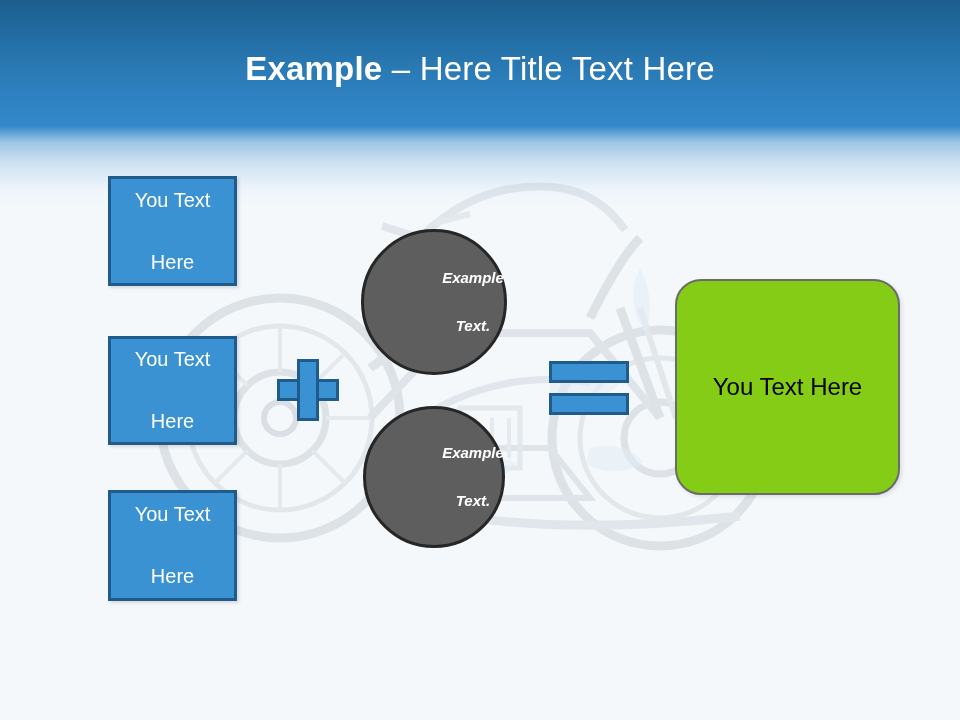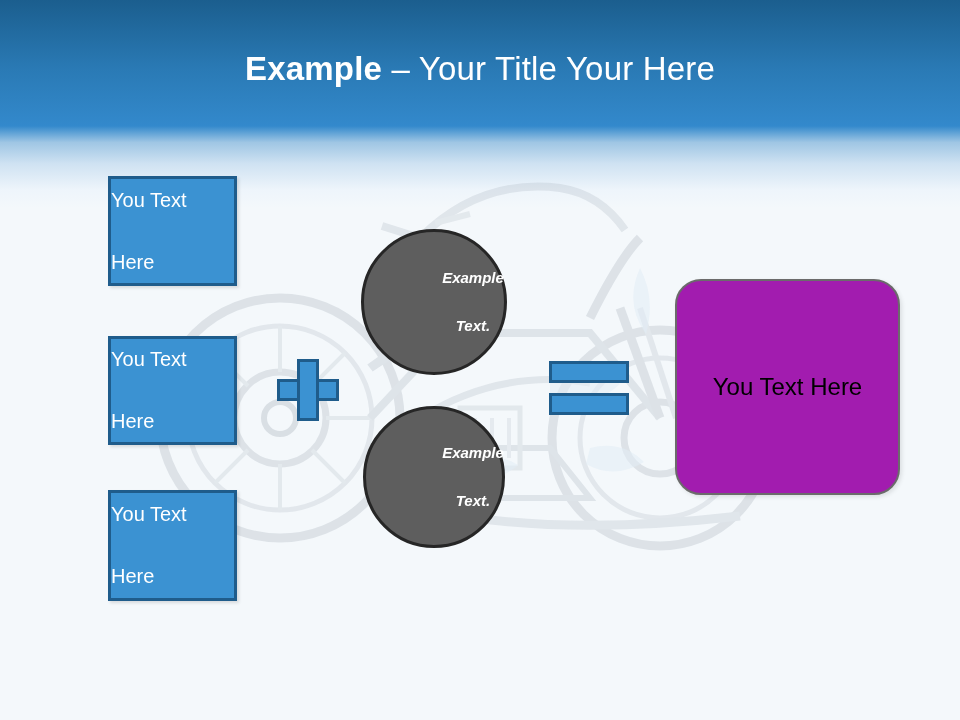--- a/index.html
+++ b/index.html
@@ -66,21 +66,21 @@
   
   .blue-box {
     position: absolute;
     width: 129px;
     box-sizing: border-box;
     background: #3b92d2;
     border: 3px solid #1f5c8b;
     color: #ffffff;
     font-size: 20px;
     line-height: 31px;
-    text-align: left;
+    text-align: center;
     display: flex;
     align-items: center;
     justify-content: center;
     box-shadow: 2px 2px 3px rgba(0,0,0,0.12);
   }
   .blue-box span { display: block; width: 100%; }
   #box1 { left: 108px; top: 176px; height: 110px; }
   #box2 { left: 108px; top: 336px; height: 109px; }
   #box3 { left: 108px; top: 490px; height: 111px; }
 
@@ -142,21 +142,21 @@
   .circle span { display: block; width: 100%; padding-left: 26px; }
   #circle1 { left: 361px; top: 229px; width: 146px; height: 146px; }
   #circle2 { left: 363px; top: 406px; width: 142px; height: 142px; }
 
   
   .result-box {
     position: absolute;
     left: 675px; top: 279px;
     width: 225px; height: 216px;
     box-sizing: border-box;
-    background: #a21caf;
+    background: #84cc16;
     border: 2px solid #6b6b6b;
     border-radius: 26px;
     color: #000000;
     font-size: 24px;
     line-height: 30px;
     display: flex;
     align-items: center;
     justify-content: center;
     text-align: center;
     box-shadow: 2px 2px 4px rgba(0,0,0,0.10);
@@ -214,21 +214,21 @@
     </g>
     <g fill="#b9d4ea" opacity="0.55">
       <path d="M430 260 q40 -18 70 6 q-28 26 -70 18 z"></path>
       <path d="M470 330 q32 -8 54 14 q-30 18 -58 2 z"></path>
       <path d="M350 345 q26 -12 48 2 q-22 20 -48 8 z"></path>
       <path d="M520 150 q16 30 6 66 q-22 -30 -6 -66 z"></path>
     </g>
   </svg>
 
   <div class="title">
-    <span class="strong">Example</span><span class="light"> – </span><span class="light">Your Title Your Here</span>
+    <span class="strong">Example</span><span class="light"> – </span><span class="light">Here Title Text Here</span>
   </div>
 
   <div class="blue-box" id="box1">
     <span>
       <span>You Text</span><br>
       <span>Here</span>
     </span>
   </div>
 
   <div class="blue-box" id="box2">

